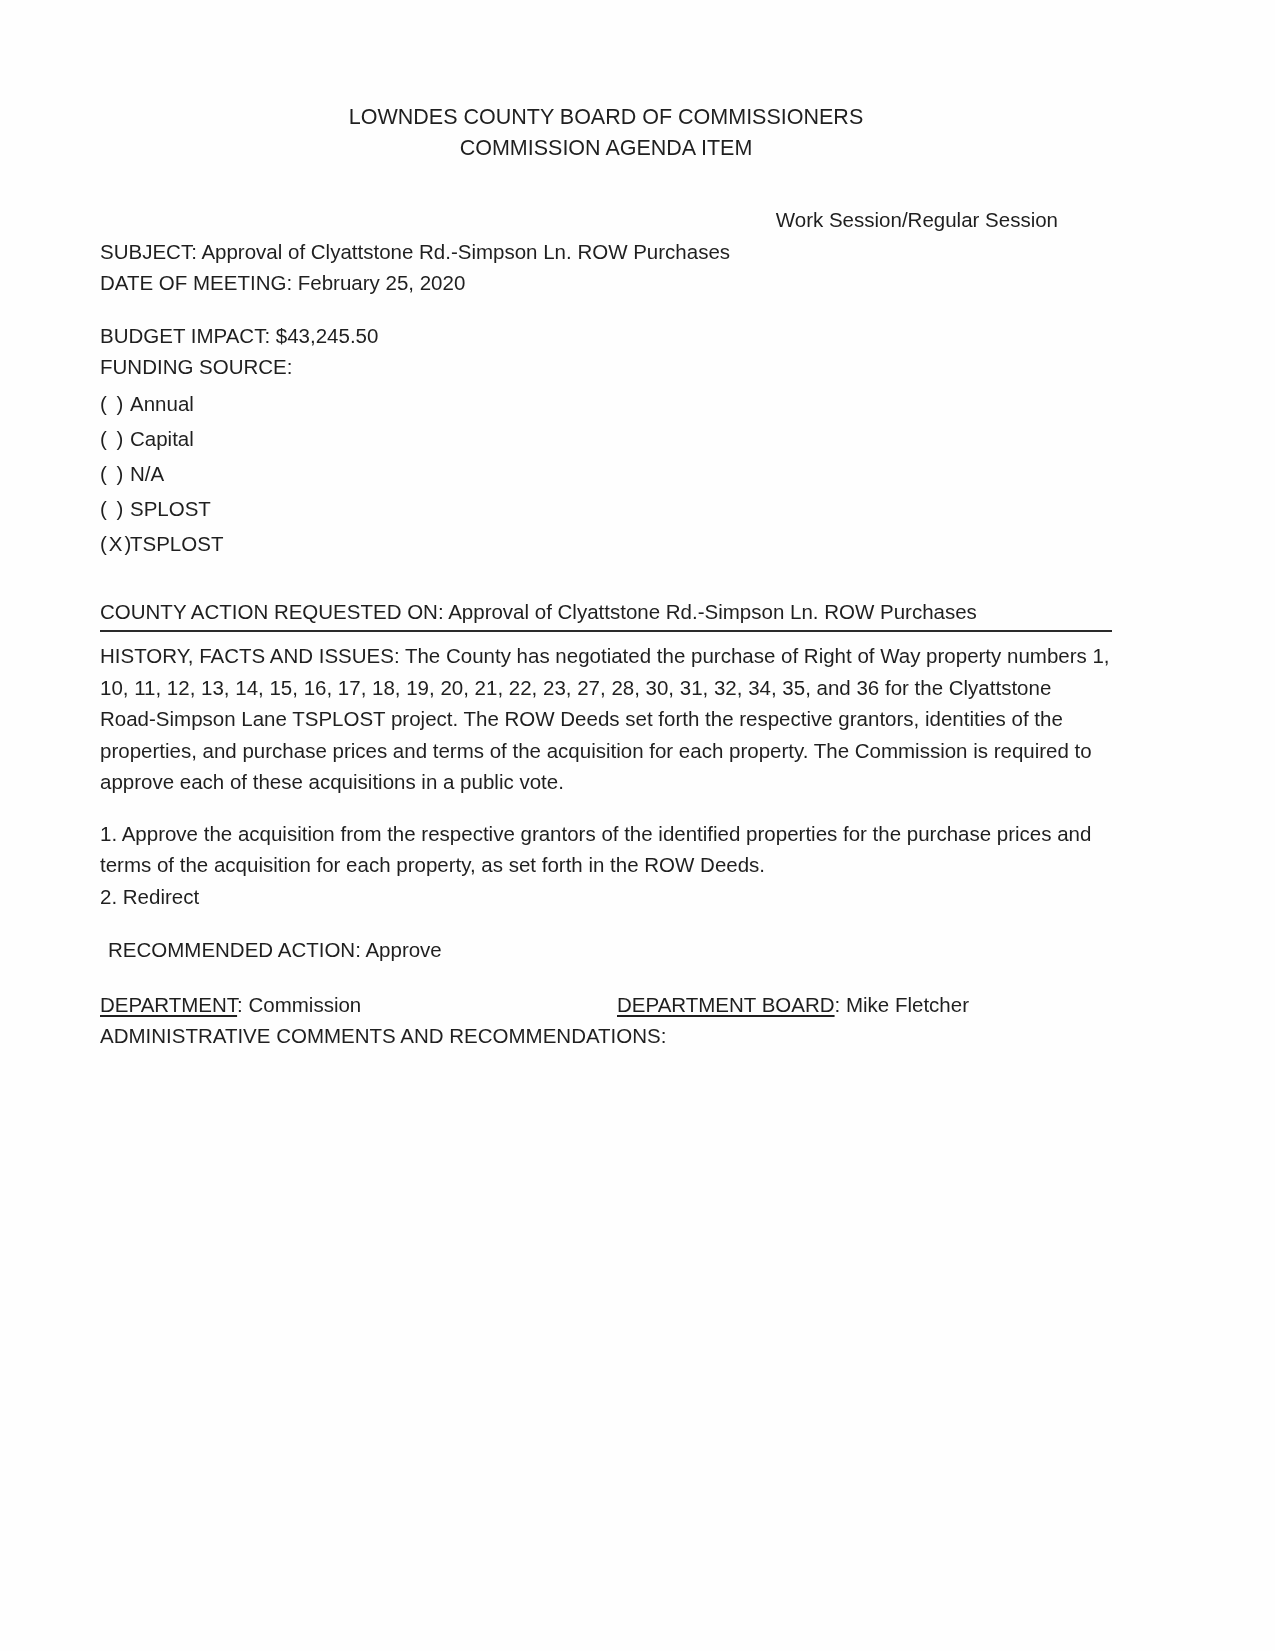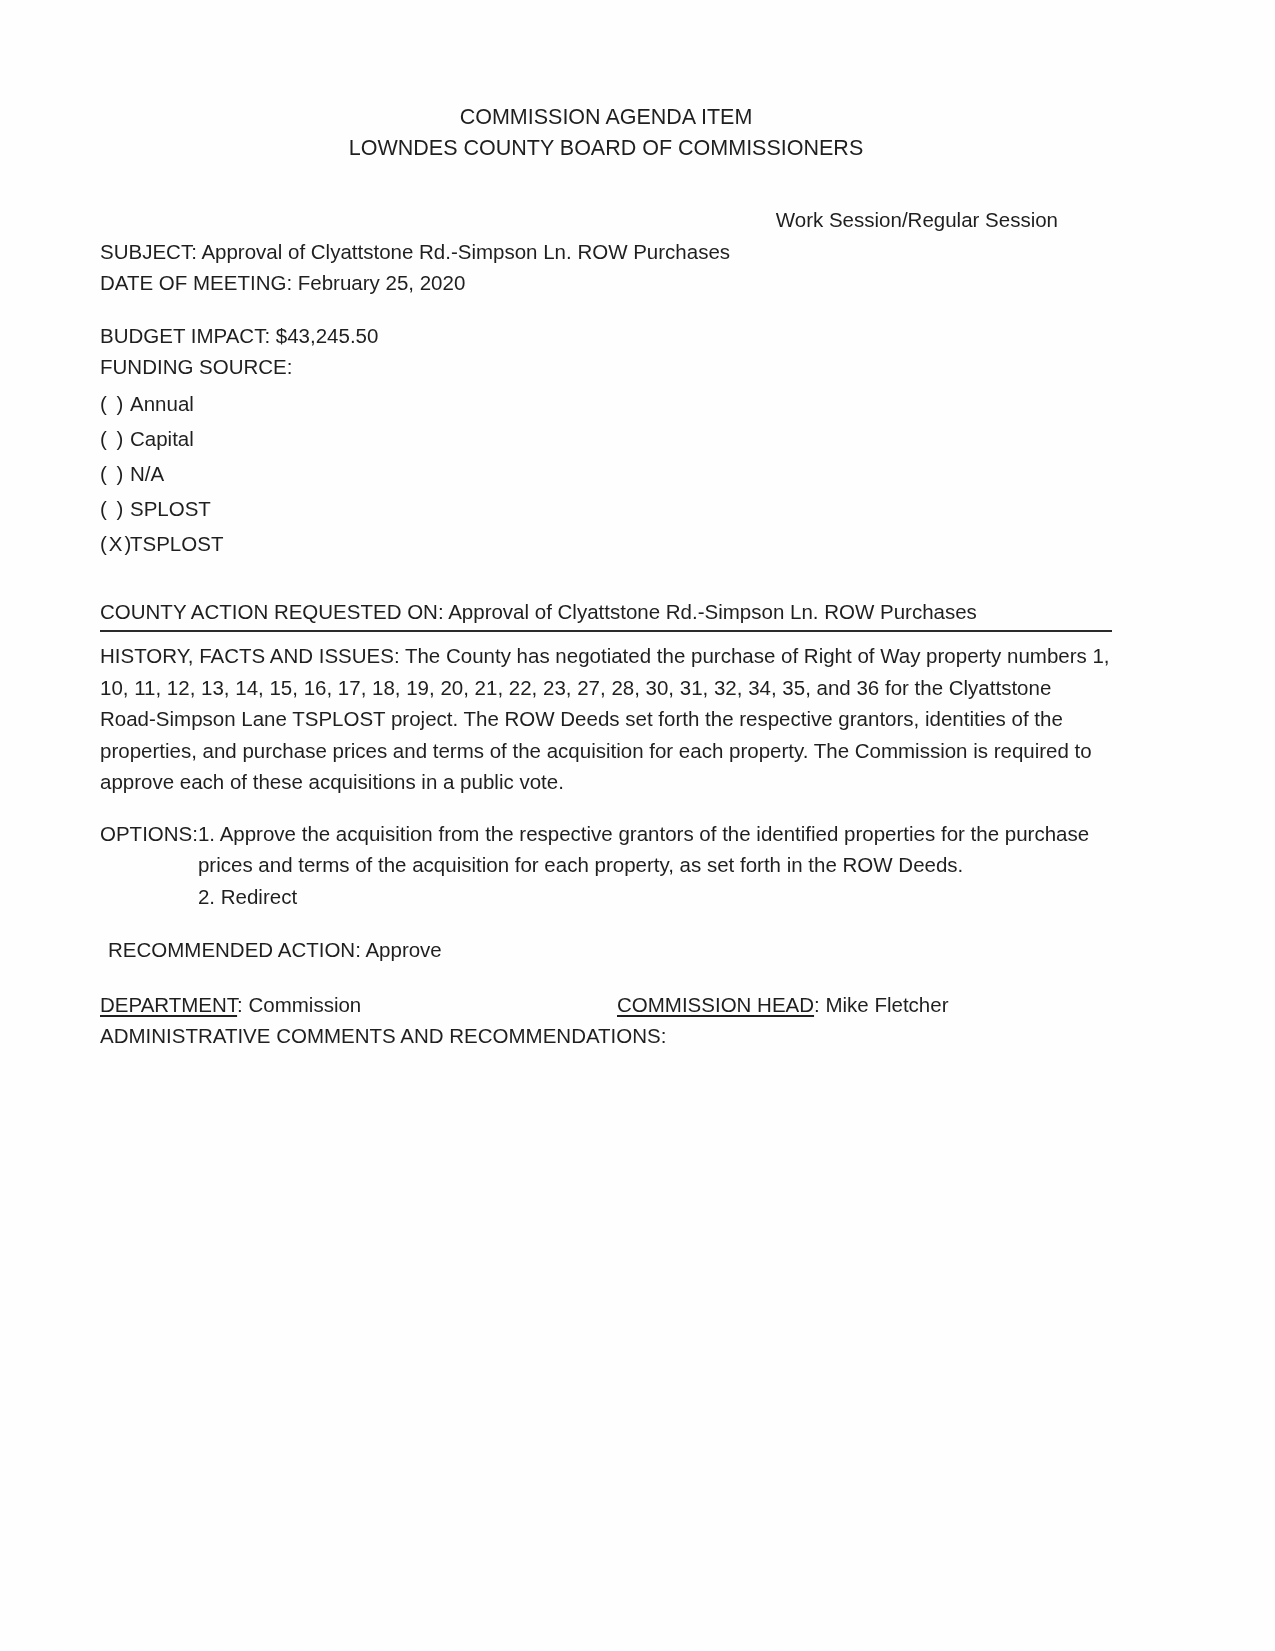--- a/index.html
+++ b/index.html
@@ -70,22 +70,22 @@
   .dept-col-right { flex: 1; }
   .u { text-decoration: underline; text-underline-offset: 3px; }
   .admin { }
 </style>
 </head>
 <body>
 
 <div class="page">
 
   <header class="doc-title">
+    <div>LOWNDES COUNTY BOARD OF COMMISSIONERS</div>
     <div>COMMISSION AGENDA ITEM</div>
-    <div>LOWNDES COUNTY BOARD OF COMMISSIONERS</div>
   </header>
 
   <div class="line session-line">Work Session/Regular Session</div>
 
   <div class="line">SUBJECT: Approval of Clyattstone Rd.-Simpson Ln. ROW Purchases</div>
 
   <div class="line">DATE OF MEETING: February 25, 2020</div>
 
   <div class="line gap-sm">BUDGET IMPACT: $43,245.50</div>
   <div class="line">FUNDING SOURCE:</div>
@@ -111,33 +111,32 @@
       <span class="funding-mark">(X)</span>
       <span>TSPLOST</span>
     </li>
   </ul>
 
   <div class="line county-action">COUNTY ACTION REQUESTED ON: Approval of Clyattstone Rd.-Simpson Ln. ROW Purchases</div>
 
   <p class="history">HISTORY, FACTS AND ISSUES: The County has negotiated the purchase of Right of Way property numbers 1, 10, 11, 12, 13, 14, 15, 16, 17, 18, 19, 20, 21, 22, 23, 27, 28, 30, 31, 32, 34, 35, and 36 for the Clyattstone Road-Simpson Lane TSPLOST project. The ROW Deeds set forth the respective grantors, identities of the properties, and purchase prices and terms of the acquisition for each property. The Commission is required to approve each of these acquisitions in a public vote.</p>
 
   <div class="options-row">
-    <span class="options-label">OPTIONS:</span>
     <span class="options-body">
       <span class="line" style="display:block">1. Approve the acquisition from the respective grantors of the identified properties for the purchase prices and terms of the acquisition for each property, as set forth in the ROW Deeds.</span>
       <span class="line" style="display:block">2. Redirect</span>
     </span>
   </div>
 
   <div class="line recommended">RECOMMENDED ACTION: Approve</div>
 
   <div class="dept-row">
     <span class="dept-col-left">
       <span class="u">DEPARTMENT</span><span>: Commission</span>
     </span>
     <span class="dept-col-right">
-      <span class="u">COMMISSION HEAD</span><span>: Mike Fletcher</span>
+      <span class="u">DEPARTMENT BOARD</span><span>: Mike Fletcher</span>
     </span>
   </div>
 
   <div class="line admin">ADMINISTRATIVE COMMENTS AND RECOMMENDATIONS:</div>
 
 </div>
 
 </body></html>

